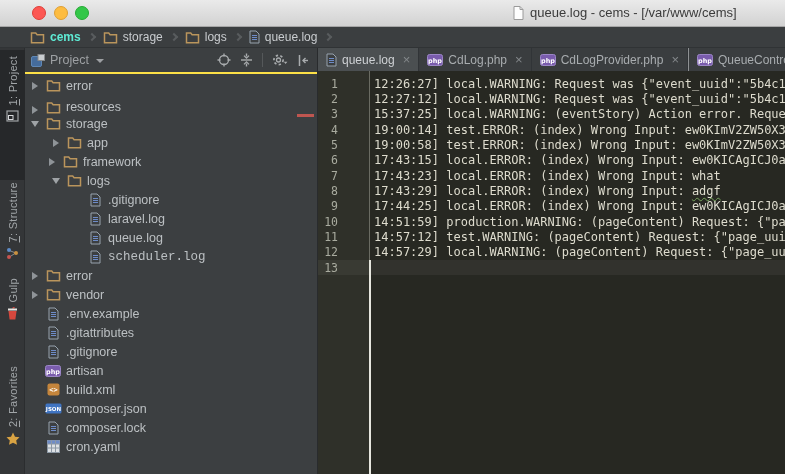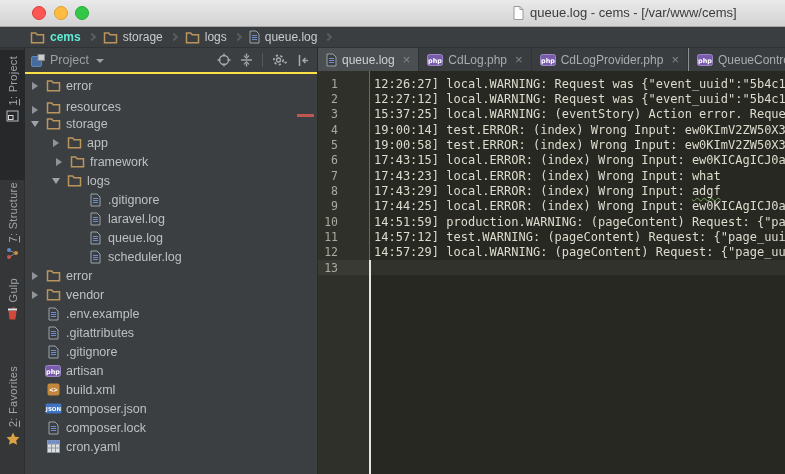--- a/index.html
+++ b/index.html
@@ -259,21 +259,21 @@
         <span class="slot-arrow">
           <span class="tri-r"></span>
         </span>
         <span class="slot-icon">
           <svg width="15" height="13" viewBox="0 0 15 13">
             <path d="M1.5 2h4.2l1.4 1.8h6.4v8H1.5z" fill="none" stroke="#BA955C" stroke-width="1.5"></path>
           </svg>
         </span>
         <span class="tlabel">app</span>
       </div>
-      <div class="trow" style="padding-left: 25px;">
+      <div class="trow" style="padding-left: 18px;">
         <span class="slot-arrow">
           <span class="tri-r"></span>
         </span>
         <span class="slot-icon">
           <svg width="15" height="13" viewBox="0 0 15 13">
             <path d="M1.5 2h4.2l1.4 1.8h6.4v8H1.5z" fill="none" stroke="#BA955C" stroke-width="1.5"></path>
           </svg>
         </span>
         <span class="tlabel">framework</span>
       </div>
@@ -311,21 +311,21 @@
       <div class="trow" style="padding-left: 43px;">
         <span class="slot-arrow"></span>
         <span class="slot-icon">
           <svg width="11" height="14" viewBox="0 0 11 14">
             <path d="M1 1h6l3 3v9H1z" fill="#3C3F41" stroke="#97A3AE"></path>
             <path d="M3 5.5h5M3 7.5h5M3 9.5h5" stroke="#6E8CC8"></path>
           </svg>
         </span>
         <span class="tlabel">queue.log</span>
       </div>
-      <div class="trow" style="padding-left: 43px;">
+      <div class="trow" style="padding-left: 43px; font-family: Liberation Mono, monospace;">
         <span class="slot-arrow"></span>
         <span class="slot-icon">
           <svg width="11" height="14" viewBox="0 0 11 14">
             <path d="M1 1h6l3 3v9H1z" fill="#3C3F41" stroke="#97A3AE"></path>
             <path d="M3 5.5h5M3 7.5h5M3 9.5h5" stroke="#6E8CC8"></path>
           </svg>
         </span>
         <span class="tlabel">scheduler.log</span>
       </div>
       <div class="trow" style="padding-left: 1px;">

